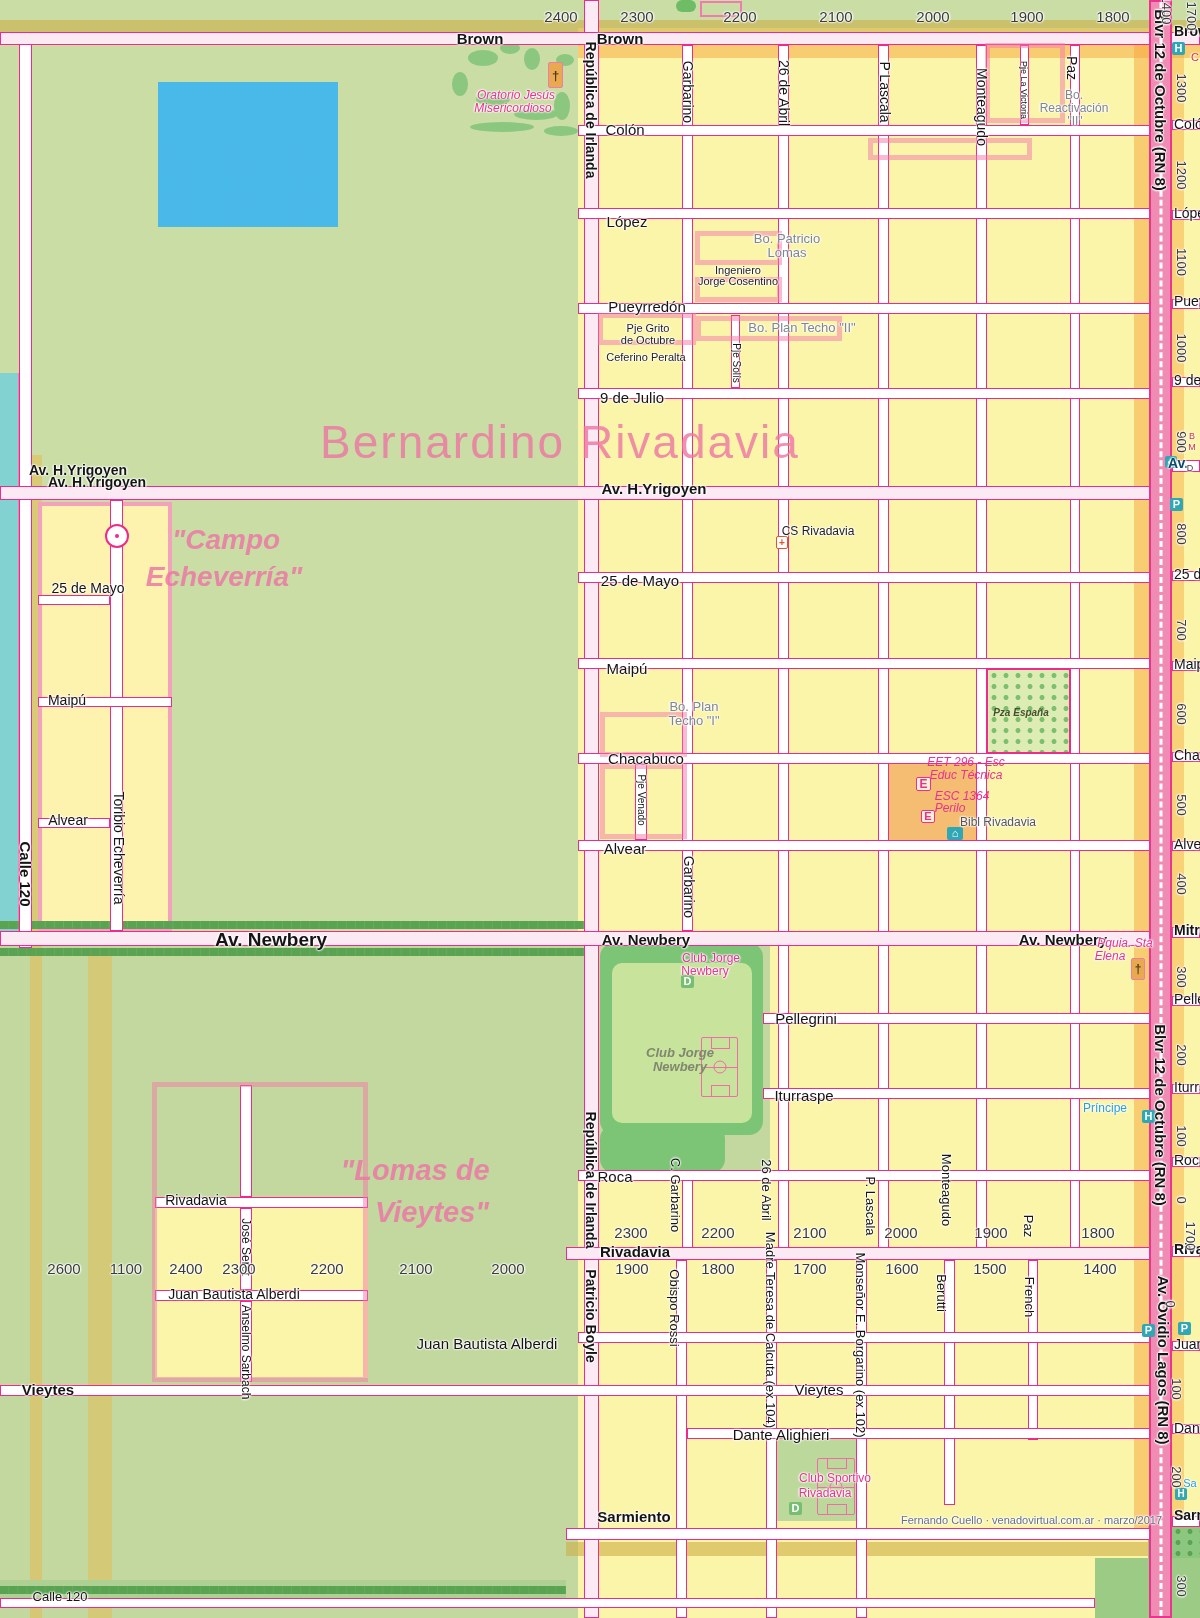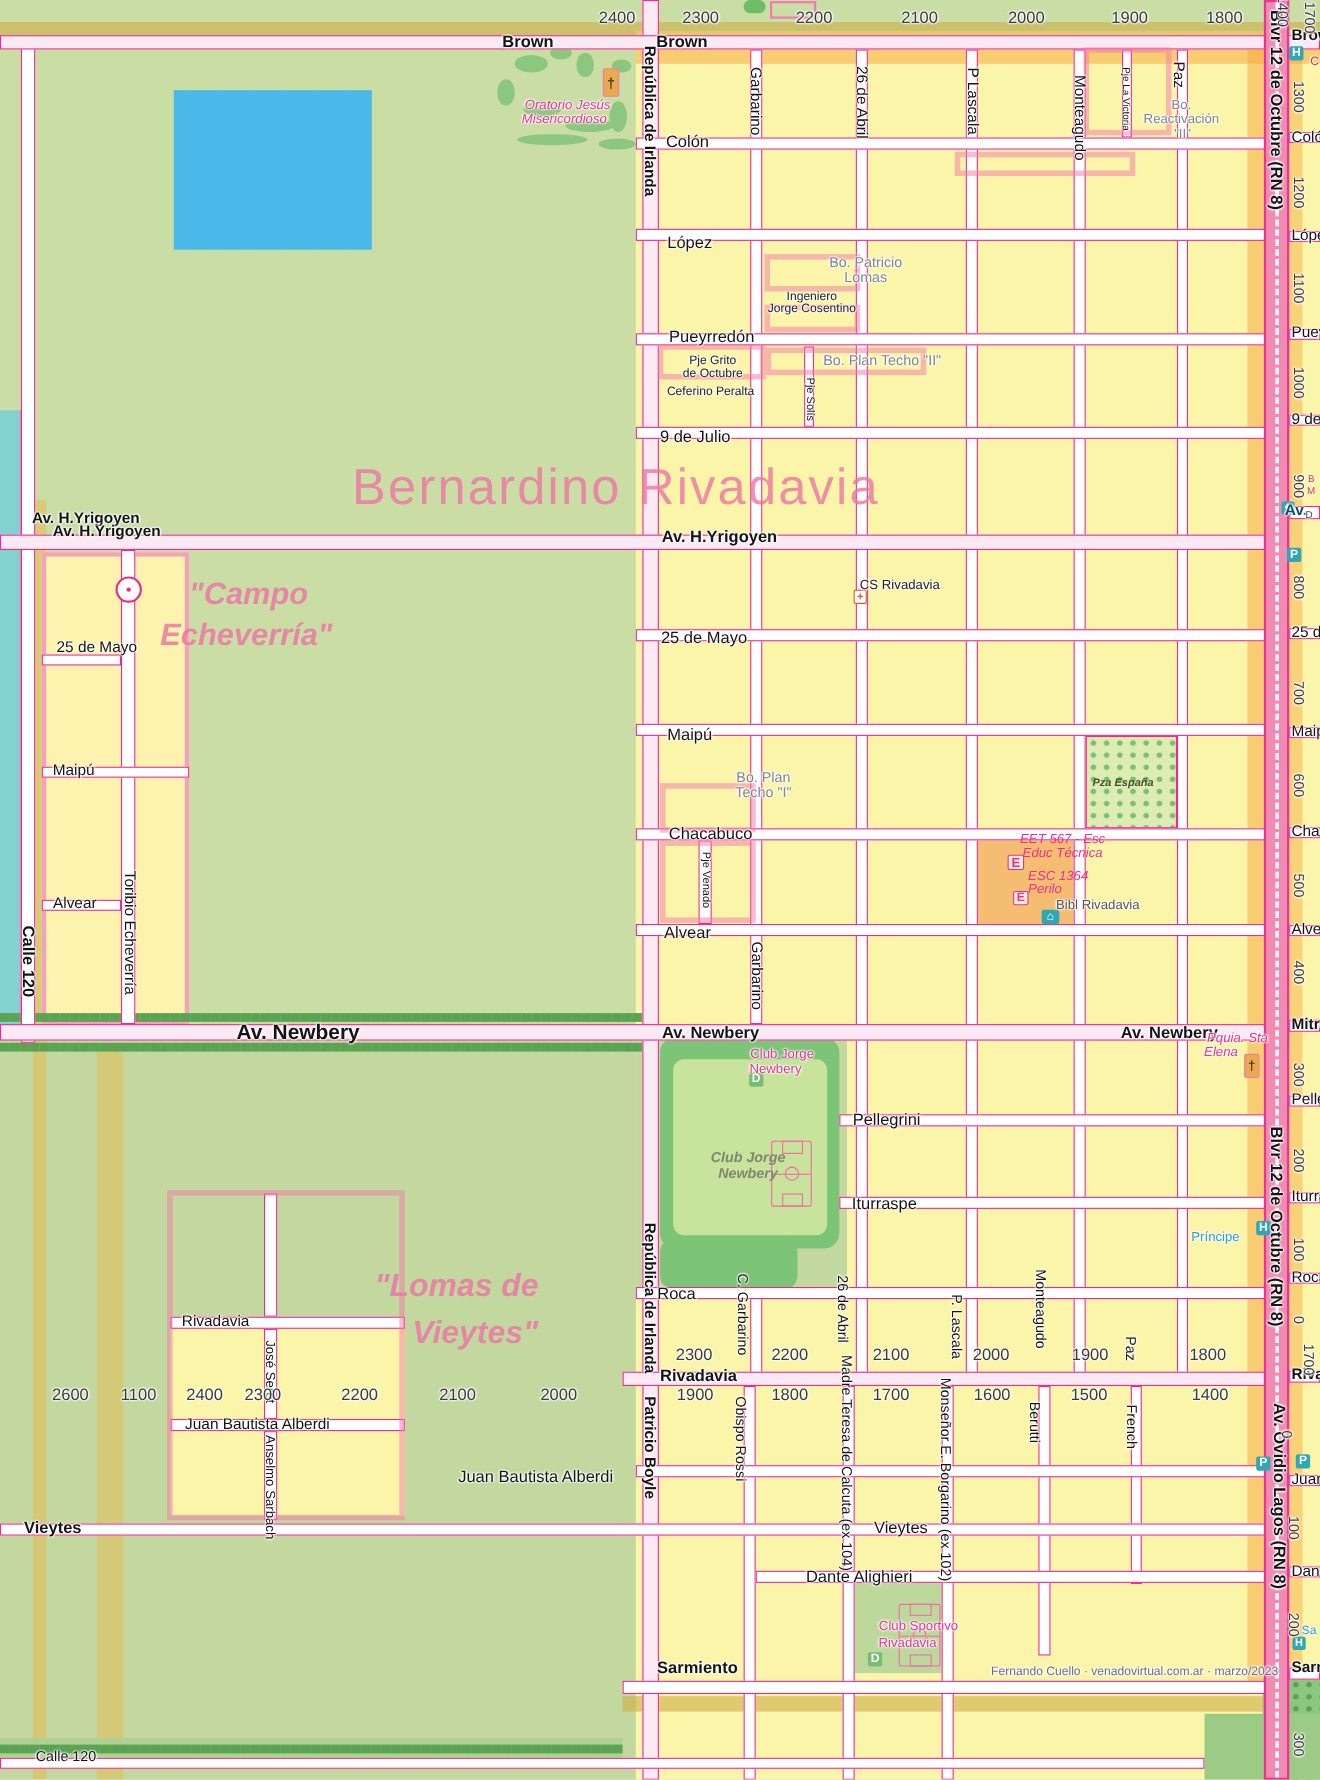--- a/index.html
+++ b/index.html
@@ -302,46 +302,46 @@
     <div class="lbl halo" style="left: 508px; top: 1268px; font-size: 15px; color: rgb(59, 59, 59);">2000</div>
     <div class="lbl" style="left: 560px; top: 442px; font-size: 46px; color: rgba(237, 116, 162, 0.8); font-weight: 400; letter-spacing: 2px;">Bernardino Rivadavia</div>
     <div class="lbl" style="left: 226px; top: 540px; font-size: 28px; color: rgba(235, 120, 165, 0.85); font-weight: 700; font-style: italic;">"Campo</div>
     <div class="lbl" style="left: 224px; top: 577px; font-size: 28px; color: rgba(235, 120, 165, 0.85); font-weight: 700; font-style: italic;">Echeverría"</div>
     <div class="lbl" style="left: 415px; top: 1170px; font-size: 29px; color: rgba(235, 120, 165, 0.85); font-weight: 700; font-style: italic;">"Lomas de</div>
     <div class="lbl" style="left: 432px; top: 1212px; font-size: 29px; color: rgba(235, 120, 165, 0.85); font-weight: 700; font-style: italic;">Vieytes"</div>
     <div class="lbl halo" style="left: 516px; top: 95px; font-size: 12px; color: rgb(232, 50, 143); font-style: italic;">Oratorio Jesús</div>
     <div class="lbl halo" style="left: 513px; top: 108px; font-size: 12px; color: rgb(232, 50, 143); font-style: italic;">Misericordioso</div>
     <div class="lbl halo" style="left: 818px; top: 531px; font-size: 12px; color: rgb(34, 34, 34);">CS Rivadavia</div>
     <div class="lbl" style="left: 1021px; top: 713px; font-size: 10px; color: rgb(68, 80, 47); font-weight: 700; font-style: italic;">Pza España</div>
-    <div class="lbl" style="left: 966px; top: 762px; font-size: 12px; color: rgb(232, 50, 143); font-style: italic;">EET 567 - Esc</div>
+    <div class="lbl" style="left: 966px; top: 762px; font-size: 12px; color: rgb(232, 50, 143); font-style: italic;">EET 296 - Esc</div>
     <div class="lbl" style="left: 966px; top: 775px; font-size: 12px; color: rgb(232, 50, 143); font-style: italic;">Educ Técnica</div>
     <div class="lbl" style="left: 962px; top: 796px; font-size: 12px; color: rgb(232, 50, 143); font-style: italic;">ESC 1364</div>
     <div class="lbl" style="left: 950px; top: 808px; font-size: 12px; color: rgb(232, 50, 143); font-style: italic;">Perilo</div>
     <div class="lbl halo" style="left: 998px; top: 822px; font-size: 12px; color: rgb(85, 85, 85);">Bibl Rivadavia</div>
     <div class="lbl halo" style="left: 711px; top: 958px; font-size: 12px; color: rgb(232, 50, 143);">Club Jorge</div>
     <div class="lbl halo" style="left: 705px; top: 971px; font-size: 12px; color: rgb(232, 50, 143);">Newbery</div>
     <div class="lbl" style="left: 680px; top: 1052px; font-size: 13px; color: rgb(128, 135, 111); font-weight: 700; font-style: italic;">Club Jorge</div>
     <div class="lbl" style="left: 680px; top: 1066px; font-size: 13px; color: rgb(128, 135, 111); font-weight: 700; font-style: italic;">Newbery</div>
     <div class="lbl halo" style="left: 835px; top: 1478px; font-size: 12px; color: rgb(232, 50, 143);">Club Sportivo</div>
     <div class="lbl halo" style="left: 825px; top: 1493px; font-size: 12px; color: rgb(232, 50, 143);">Rivadavia</div>
     <div class="lbl halo" style="left: 1125px; top: 943px; font-size: 12px; color: rgb(232, 50, 143); font-style: italic;">Pquia. Sta</div>
     <div class="lbl halo" style="left: 1110px; top: 956px; font-size: 12px; color: rgb(232, 50, 143); font-style: italic;">Elena</div>
-    <div class="lbl halo" style="left: 1105px; top: 1108px; font-size: 12px; color: rgb(42, 160, 214); margin-top: 16px;">Príncipe</div>
+    <div class="lbl halo" style="left: 1105px; top: 1108px; font-size: 12px; color: rgb(42, 160, 214);">Príncipe</div>
     <div class="lbl halo" style="left: 1190px; top: 1483px; font-size: 11px; color: rgb(42, 160, 214);">Sa</div>
     <div class="lbl halo" style="left: 1074px; top: 95px; font-size: 12px; color: rgb(126, 134, 145);">Bo.</div>
     <div class="lbl halo" style="left: 1074px; top: 108px; font-size: 12px; color: rgb(126, 134, 145);">Reactivación</div>
     <div class="lbl halo" style="left: 1075px; top: 121px; font-size: 12px; color: rgb(126, 134, 145);">"II"</div>
     <div class="lbl halo" style="left: 787px; top: 238px; font-size: 13px; color: rgb(126, 134, 145);">Bo. Patricio</div>
     <div class="lbl halo" style="left: 787px; top: 252px; font-size: 13px; color: rgb(126, 134, 145);">Lomas</div>
     <div class="lbl halo" style="left: 738px; top: 270px; font-size: 11px; color: rgb(34, 34, 34);">Ingeniero</div>
     <div class="lbl halo" style="left: 738px; top: 281px; font-size: 11px; color: rgb(34, 34, 34);">Jorge Cosentino</div>
     <div class="lbl halo" style="left: 648px; top: 328px; font-size: 11px; color: rgb(34, 34, 34);">Pje Grito</div>
     <div class="lbl halo" style="left: 648px; top: 340px; font-size: 11px; color: rgb(34, 34, 34);">de Octubre</div>
     <div class="lbl halo" style="left: 646px; top: 357px; font-size: 11px; color: rgb(34, 34, 34);">Ceferino Peralta</div>
     <div class="lbl halo" style="left: 802px; top: 327px; font-size: 13px; color: rgb(126, 134, 145);">Bo. Plan Techo "II"</div>
     <div class="lbl halo" style="left: 694px; top: 706px; font-size: 13px; color: rgb(126, 134, 145);">Bo. Plan</div>
     <div class="lbl halo" style="left: 694px; top: 720px; font-size: 13px; color: rgb(126, 134, 145);">Techo "I"</div>
-    <div class="lbl left halo" style="left: 901px; top: 1520px; font-size: 11px; color: rgb(102, 112, 133);">Fernando Cuello · venadovirtual.com.ar · marzo/2023</div>
+    <div class="lbl left halo" style="left: 901px; top: 1520px; font-size: 11px; color: rgb(102, 112, 133);">Fernando Cuello · venadovirtual.com.ar · marzo/2017</div>
     <div class="lbl halo" style="left: 1195px; top: 57px; font-size: 11px; color: rgb(224, 48, 32);">C</div>
     <div class="lbl halo" style="left: 1192px; top: 436px; font-size: 9px; color: rgb(224, 48, 32);">B</div>
     <div class="lbl halo" style="left: 1192px; top: 447px; font-size: 9px; color: rgb(224, 48, 32);">M</div>
     <div class="lbl halo" style="left: 1190px; top: 468px; font-size: 9px; color: rgb(68, 68, 68);">D</div>
   </div>
 
 </body></html>

